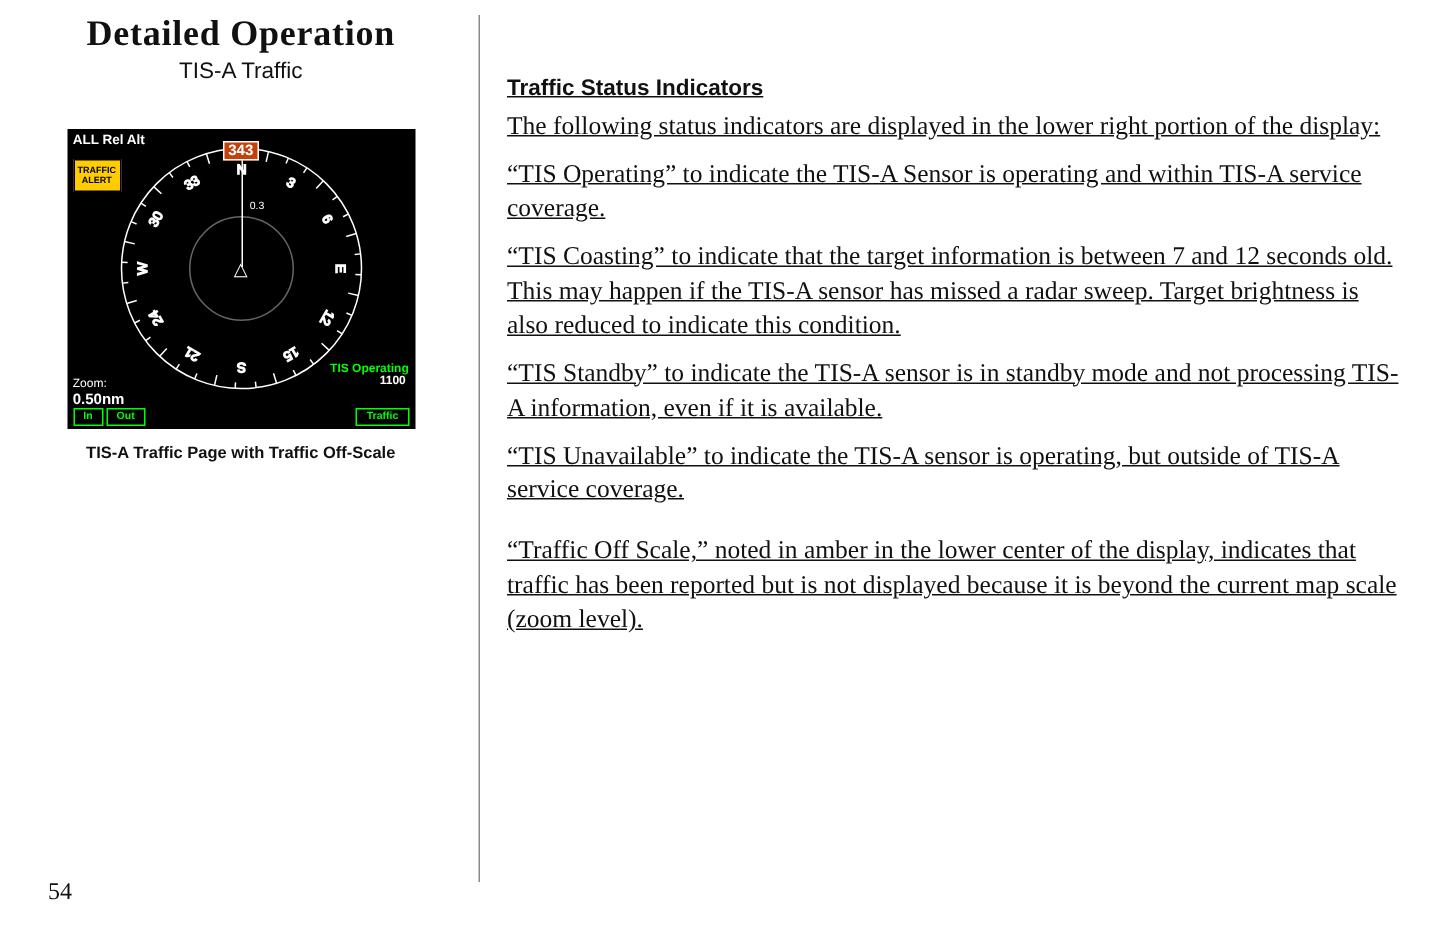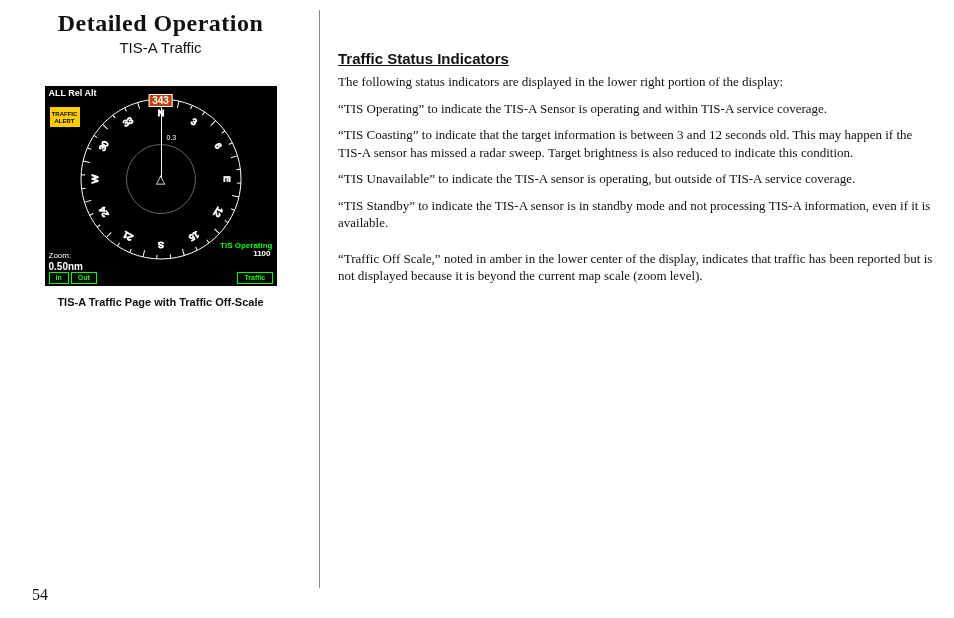--- a/index.html
+++ b/index.html
@@ -183,24 +183,25 @@
     text-align: center;
   }
   .section-head {
     font-size: 15px;
     font-weight: 700;
     text-decoration: underline;
     margin-bottom: 6px;
   }
   .body-text {
     font-family: "Adobe Garamond Pro", Garamond, Georgia, serif;
-    font-size: 13px;
+    font-size: 17px;
     line-height: 1.35;
     margin-bottom: 9px;
     color: #111;
+    text-decoration: underline;
   }
   .page-num {
     position: absolute;
     bottom: 14px;
     left: 32px;
     font-family: Garamond, Georgia, serif;
     font-size: 16px;
   }
 </style>
 </head>
@@ -301,20 +302,20 @@
       </div>
     </div>
 
     <div class="caption">TIS-A Traffic Page with Traffic Off-Scale</div>
   </div>
 
   <div class="right-col">
     <div class="section-head">Traffic Status Indicators</div>
     <p class="body-text">The following status indicators are displayed in the lower right portion of the display:</p>
     <p class="body-text">“TIS Operating” to indicate the TIS-A Sensor is operating and within TIS-A service coverage.</p>
-    <p class="body-text">“TIS Coasting” to indicate that the target information is between 3 and 12 seconds old. This may happen if the TIS-A sensor has missed a radar sweep. Target brightness is also reduced to indicate this condition.</p>
+    <p class="body-text">“TIS Coasting” to indicate that the target information is between 7 and 12 seconds old. This may happen if the TIS-A sensor has missed a radar sweep. Target brightness is also reduced to indicate this condition.</p>
+    <p class="body-text">“TIS Standby” to indicate the TIS-A sensor is in standby mode and not processing TIS-A information, even if it is available.</p>
     <p class="body-text">“TIS Unavailable” to indicate the TIS-A sensor is operating, but outside of TIS-A service coverage.</p>
-    <p class="body-text">“TIS Standby” to indicate the TIS-A sensor is in standby mode and not processing TIS-A information, even if it is available.</p>
     <p class="body-text" style="margin-top:18px;">“Traffic Off Scale,” noted in amber in the lower center of the display, indicates that traffic has been reported but is not displayed because it is beyond the current map scale (zoom level).</p>
   </div>
 </div>
 
 <div class="page-num">54</div>
 
 </body></html>

